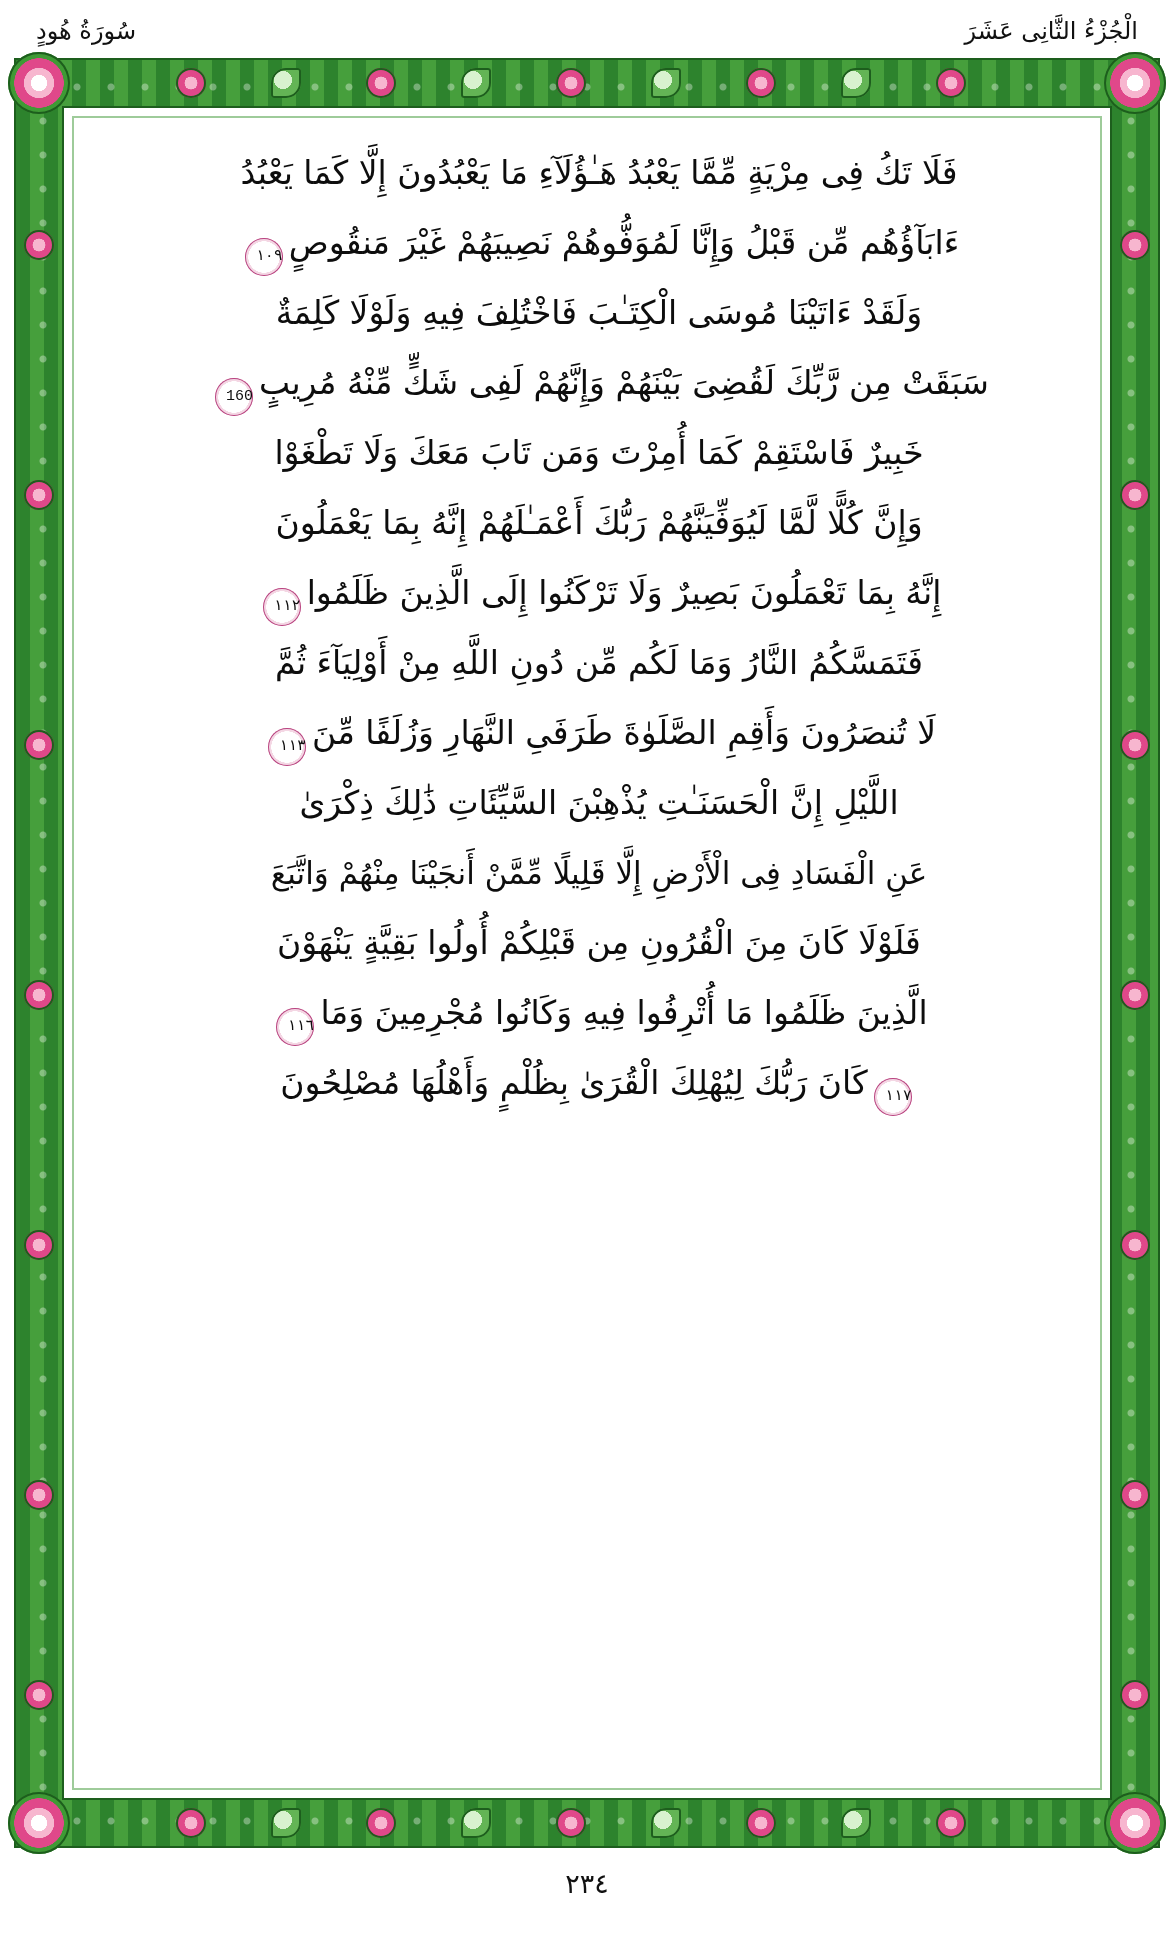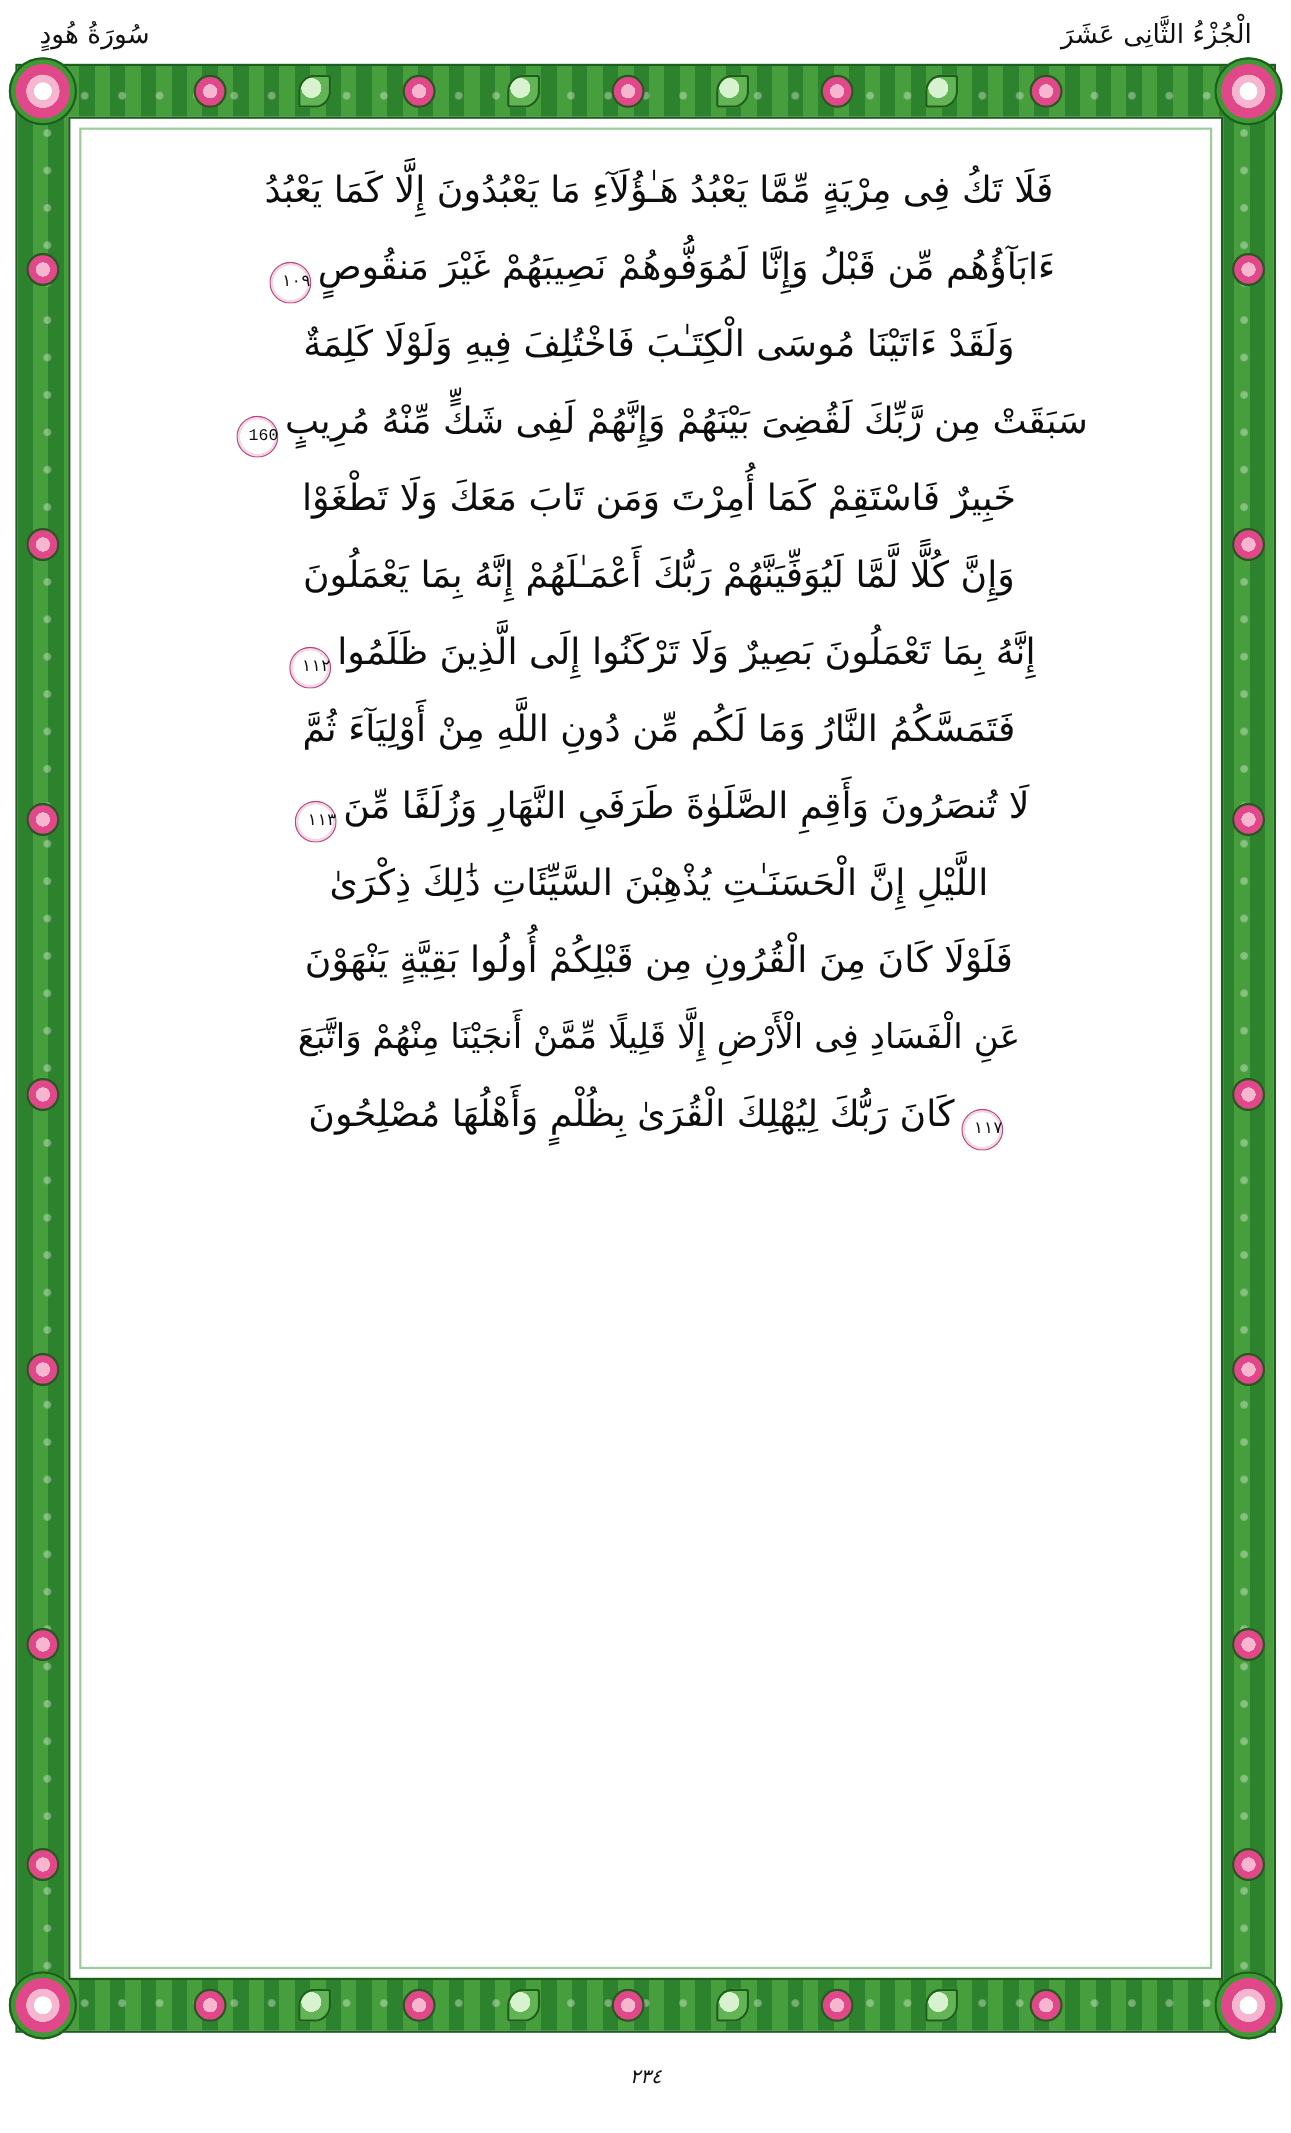--- a/index.html
+++ b/index.html
@@ -144,23 +144,22 @@
   }
 
   
   .page-number {
     position: absolute;
     bottom: 40px;
     left: 0;
     width: 1174px;
     text-align: center;
     font-family: "DejaVu Sans", sans-serif;
-    font-size: 18px;
+    font-size: 27px;
     color: #111;
-    font-style: italic;
   }
 </style>
 </head>
 <body>
 
 <div class="page-header">
   <div class="header-text">الْجُزْءُ الثَّانِى عَشَرَ</div>
   <div class="header-text">سُورَةُ هُودٍ</div>
 </div>
 
@@ -239,24 +238,27 @@
 
   <div class="aya-line">فَتَمَسَّكُمُ النَّارُ وَمَا لَكُم مِّن دُونِ اللَّهِ مِنْ أَوْلِيَآءَ ثُمَّ</div>
 
   <div class="aya-line">
     <span>لَا تُنصَرُونَ وَأَقِمِ الصَّلَوٰةَ طَرَفَىِ النَّهَارِ وَزُلَفًا مِّنَ</span><span class="aya-mark">١١٣</span>
   </div>
 
   <div class="aya-line">اللَّيْلِ إِنَّ الْحَسَنَـٰتِ يُذْهِبْنَ السَّيِّئَاتِ ذَٰلِكَ ذِكْرَىٰ</div>
 
 
+  <div class="aya-line small">عَنِ الْفَسَادِ فِى الْأَرْضِ إِلَّا قَلِيلًا مِّمَّنْ أَنجَيْنَا مِنْهُمْ وَاتَّبَعَ</div>
+
   <div class="aya-line">فَلَوْلَا كَانَ مِنَ الْقُرُونِ مِن قَبْلِكُمْ أُولُوا بَقِيَّةٍ يَنْهَوْنَ</div>
 
-  <div class="aya-line small">عَنِ الْفَسَادِ فِى الْأَرْضِ إِلَّا قَلِيلًا مِّمَّنْ أَنجَيْنَا مِنْهُمْ وَاتَّبَعَ</div>
-
+  <div class="aya-line">
+    <span>الَّذِينَ ظَلَمُوا مَا أُتْرِفُوا فِيهِ وَكَانُوا مُجْرِمِينَ وَمَا</span><span class="aya-mark">١١٦</span>
+  </div>
 
   <div class="aya-line">
     <span class="aya-mark">١١٧</span><span>كَانَ رَبُّكَ لِيُهْلِكَ الْقُرَىٰ بِظُلْمٍ وَأَهْلُهَا مُصْلِحُونَ</span>
   </div>
 
 </div>
 
 <div style="position:absolute; top:0; left:0; width:0; height:0; overflow:hidden;">
   
 </div>

